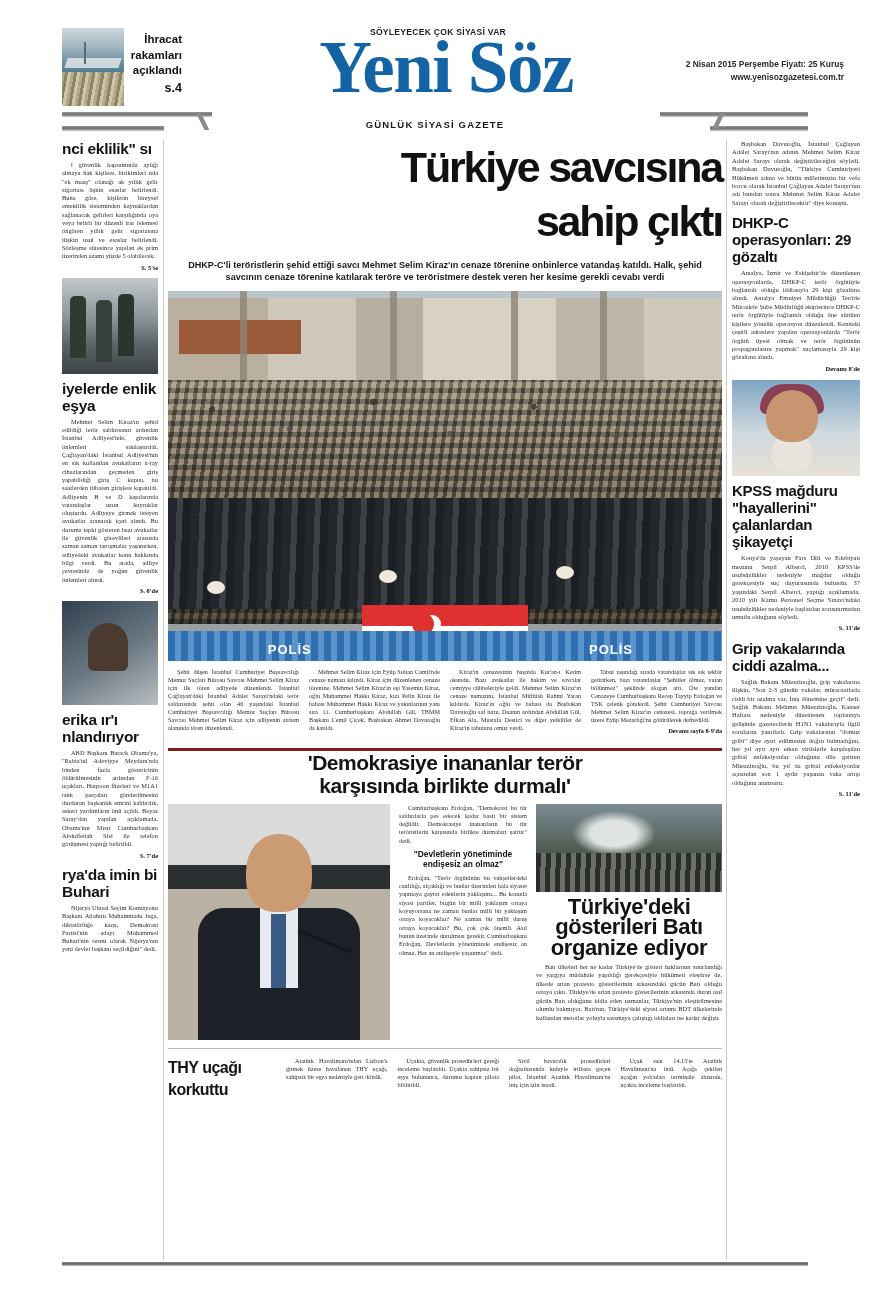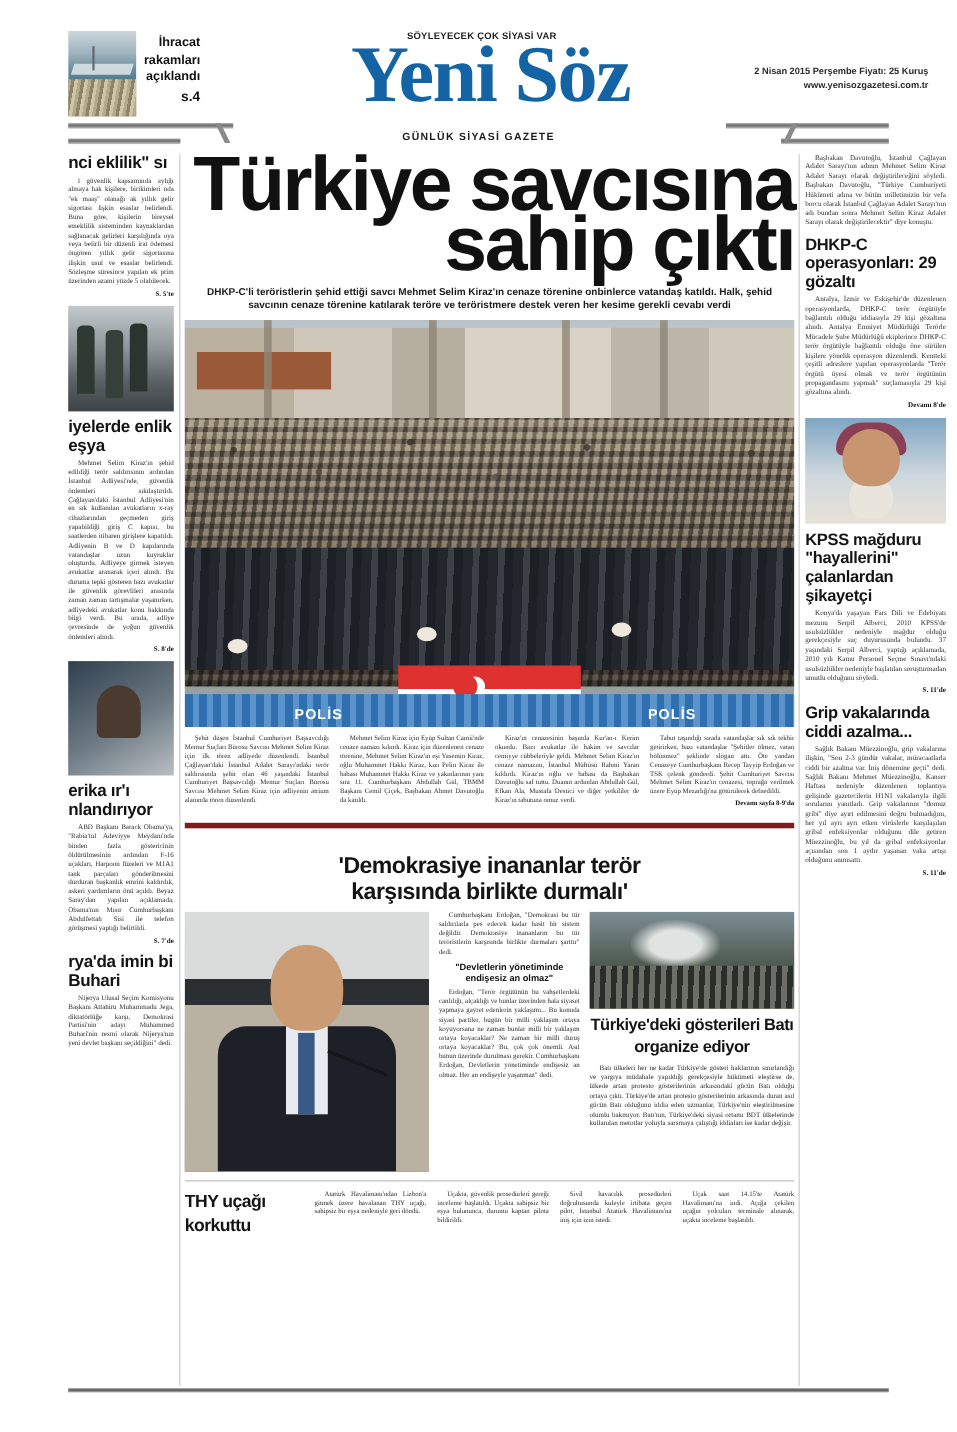--- a/index.html
+++ b/index.html
@@ -55,21 +55,21 @@
 
   
   .rc-hl{font-size:15px;line-height:17px;font-weight:bold;margin-bottom:4px;}
   .rc-body{font-size:6.5px;line-height:8.4px;}
   .rphoto{width:128px;height:96px;margin:7px 0 6px 0;position:relative;overflow:hidden;}
   .ph-woman{background:linear-gradient(180deg,#7fa6c4,#cfd8de 55%,#e7e2d6);}
   .ph-woman:after{content:"";position:absolute;left:34px;top:10px;width:52px;height:52px;background:#c7956f;border-radius:50% 50% 44% 44%;box-shadow:0 36px 0 -6px #e9e5dc;}
   .ph-woman:before{content:"";position:absolute;left:28px;top:4px;width:64px;height:30px;background:#8a3f54;border-radius:32px 32px 8px 8px;}
 
   
-  .main-hl{font-size:70px;line-height:54px;font-weight:bold;text-align:right;letter-spacing:-2.2px;color:#111;}
+  .main-hl{font-size:43px;line-height:54px;font-weight:bold;text-align:right;letter-spacing:-2.2px;color:#111;}
   .main-sub{font-size:9.1px;line-height:12.4px;font-weight:bold;text-align:center;color:#1a1a1a;margin:11px 14px 7px 14px;}
   .mainphoto{width:554px;height:370px;position:relative;overflow:hidden;background:#9aa0a2;}
   .mp-sky{position:absolute;left:0;top:0;width:100%;height:26%;background:linear-gradient(180deg,#b9c4c9,#cdd3d2);}
   .mp-bldg{position:absolute;left:0;top:2%;width:100%;height:26%;background:
      linear-gradient(90deg,#b9b0a0 0 18%,#cfc8ba 18%,#cfc8ba 34%,#b6ae9e 34% 46%,#d8d2c6 46% 70%,#bdb6a8 70% 86%,#cfc9bc 86% 100%);}
   .mp-roof{position:absolute;left:2%;top:8%;width:22%;height:9%;background:#9a5a3a;}
   .mp-tree{position:absolute;top:0;width:7px;height:30%;background:#8f8575;opacity:.8;}
   .mp-crowd{position:absolute;left:0;top:24%;width:100%;height:66%;
      background-image:
        radial-gradient(circle at 8% 12%, rgba(60,55,50,.85) 0 3px, transparent 3px),
@@ -88,37 +88,37 @@
   .mp-turban{position:absolute;width:18px;height:13px;background:#efe9dd;border-radius:50%;}
   .mp-coffin{position:absolute;left:35%;bottom:2%;width:30%;height:13%;background:linear-gradient(180deg,#e03131 0 44%,#fff 44% 60%,#d92626 60% 100%);}
   .mp-coffin:after{content:"";position:absolute;left:30%;top:16%;width:22px;height:22px;border-radius:50%;background:#e03131;box-shadow:9px 0 0 -2px #fff;}
   .mp-barrier{position:absolute;left:0;bottom:0;width:100%;height:8%;background:repeating-linear-gradient(90deg,#2f6fb0 0 7px,#5b93cd 7px 13px);}
   .mp-polis{position:absolute;bottom:1%;font-size:13px;font-weight:bold;color:#fff;letter-spacing:1px;font-family:"Liberation Sans",sans-serif;}
 
   .fourcol{display:flex;gap:10px;margin-top:7px;}
   .fourcol .c{flex:1;font-size:6.2px;line-height:8.1px;}
 
   
-  .pkg{position:relative;margin-top:9px;border-top:5px solid #7f1d1d;padding-top:23px;}
+  .pkg{position:relative;margin-top:9px;border-top:3px solid #7f1d1d;padding-top:0;}
   .pkg-hl{font-size:21px;line-height:23px;font-weight:bold;letter-spacing:-.5px;}
   .pkg-row{display:flex;gap:9px;margin-top:7px;}
   .erd-photo{width:222px;height:236px;position:relative;overflow:hidden;background:linear-gradient(180deg,#cfd4d6,#8f9699 45%,#4d5356);}
   .erd-photo .bg{position:absolute;inset:0;background:linear-gradient(180deg,#d9dcdb 0 26%,#2b2f31 26% 36%,#b9b2a2 36% 100%);}
   .erd-photo .head{position:absolute;left:78px;top:30px;width:66px;height:78px;border-radius:48% 48% 42% 42%;background:#cb9b74;}
   .erd-photo .suit{position:absolute;left:30px;top:104px;width:162px;height:132px;background:#1d2127;border-radius:26px 26px 0 0;}
   .erd-photo .shirt{position:absolute;left:92px;top:104px;width:38px;height:80px;background:#e7eaee;}
   .erd-photo .tie{position:absolute;left:103px;top:110px;width:15px;height:74px;background:#3a5a86;}
   .erd-photo .mic{position:absolute;left:128px;top:136px;width:58px;height:3px;background:#15171a;transform:rotate(22deg);}
   .erd-col{flex:1;font-size:6.3px;line-height:8.3px;}
   .erd-sub{font-size:8.4px;line-height:10.4px;font-weight:bold;text-align:center;font-family:"Liberation Sans",sans-serif;color:#111;margin:4px 0 4px 0;}
   .bati{width:186px;}
   .bati-photo{width:186px;height:88px;position:relative;overflow:hidden;background:linear-gradient(180deg,#7c8c94,#4e5a4f 55%,#6d6550);}
   .bati-photo .smoke{position:absolute;left:20%;top:8%;width:44%;height:52%;background:radial-gradient(ellipse,#dfe3e2 0 40%,rgba(223,227,226,0) 72%);}
   .bati-photo .crowd2{position:absolute;left:0;bottom:0;width:100%;height:44%;background:repeating-linear-gradient(92deg,#2a2e2a 0 5px,#6b6f66 5px 10px);}
-  .bati-hl{font-size:15px;line-height:20.5px;font-weight:bold;text-align:center;margin-top:5px;letter-spacing:-.4px;}
+  .bati-hl{font-size:22px;line-height:20.5px;font-weight:bold;text-align:center;margin-top:5px;letter-spacing:-.4px;}
   .bati-body{font-size:6.4px;line-height:8.4px;margin-top:5px;}
 
   
   .thy{margin-top:8px;border-top:1px solid #b8b8b8;padding-top:8px;display:flex;gap:10px;}
   .thy-hl{width:108px;font-size:16px;line-height:22px;font-weight:bold;letter-spacing:-.5px;}
   .thy .c{flex:1;font-size:6.2px;line-height:8.2px;}
   .botrule{position:absolute;left:0;top:1284px;width:100%;height:4px;background:linear-gradient(180deg,#8f8f8f,#5d5d5d 50%,#cfcfcf);}
   .botrule2{position:absolute;left:62px;top:1242px;width:746px;height:4px;background:linear-gradient(180deg,#8f8f8f,#5d5d5d 50%,#cfcfcf);}
 </style>
 </head>

